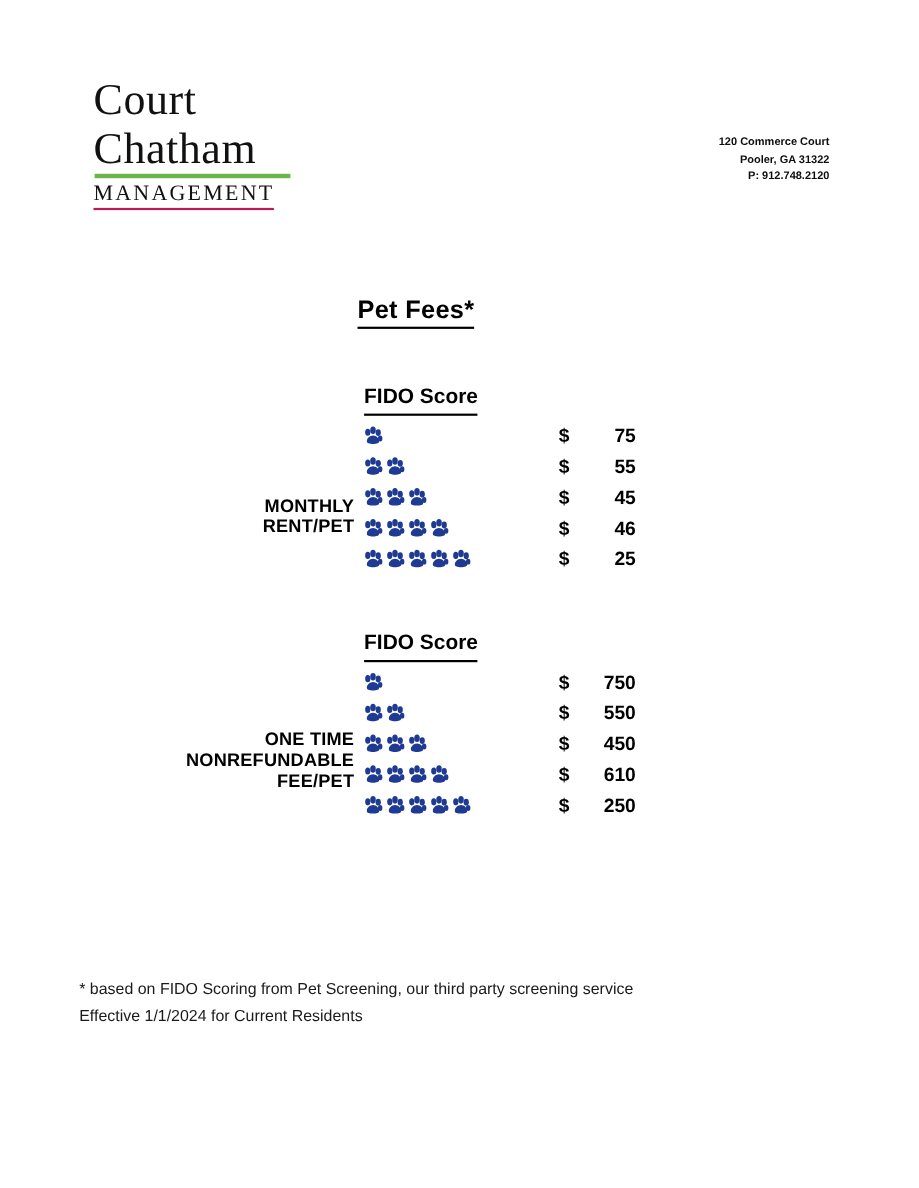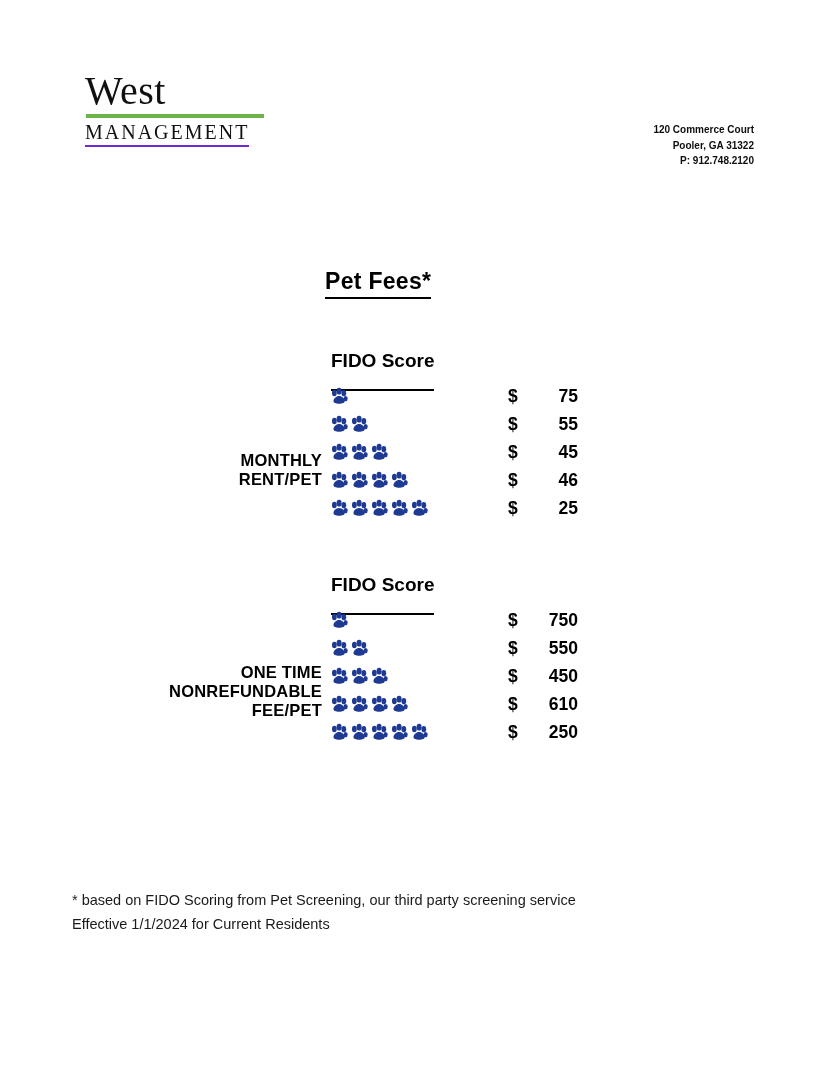--- a/index.html
+++ b/index.html
@@ -47,21 +47,21 @@
     background: #6cb34a;
     margin-top: 2px;
     margin-left: 1px;
   }
   .logo-sub {
     font-family: "Liberation Serif", serif;
     font-size: 20px;
     letter-spacing: 2.0px;
     color: #111111;
     margin-top: 3px;
-    border-bottom: 2px solid #6d28d9;
+    border-bottom: 2px solid #be185d;
     display: inline-block;
     padding-bottom: 1px;
   }
 
   .address {
     position: absolute;
     right: 81px;
     top: 52px;
     text-align: right;
     font-size: 10px;
@@ -92,21 +92,21 @@
   .block-1 { top: 350px; }
   .block-2 { top: 574px; }
 
   .fido-head {
     position: absolute;
     left: 331px;
     top: 0;
     font-size: 19px;
     font-weight: bold;
     border-bottom: 2.5px solid #000;
-    padding-bottom: 17px;
+    padding-bottom: 4px;
     display: inline-block;
   }
 
   .row-label {
     position: absolute;
     right: 513px;            
     text-align: right;
     font-size: 16.5px;
     font-weight: bold;
     letter-spacing: 0.2px;
@@ -171,21 +171,22 @@
     font-family: "Liberation Sans", sans-serif;
   }
   .footnotes div { white-space: nowrap; }
 </style>
 </head>
 <body>
 
 <div class="header">
 
   <div class="logo">
-    <div class="logo-line1">West</div>
+    <div class="logo-line1">Court</div>
+    <div class="logo-line2">Chatham</div>
     <div class="logo-rule" style="background: rgb(108, 179, 74);"></div>
     <div class="logo-sub">MANAGEMENT</div>
   </div>
 
   <div class="address">
     <div>120 Commerce Court</div>
     <div>Pooler, GA  31322</div>
     <div>P:  912.748.2120</div>
   </div>
 

